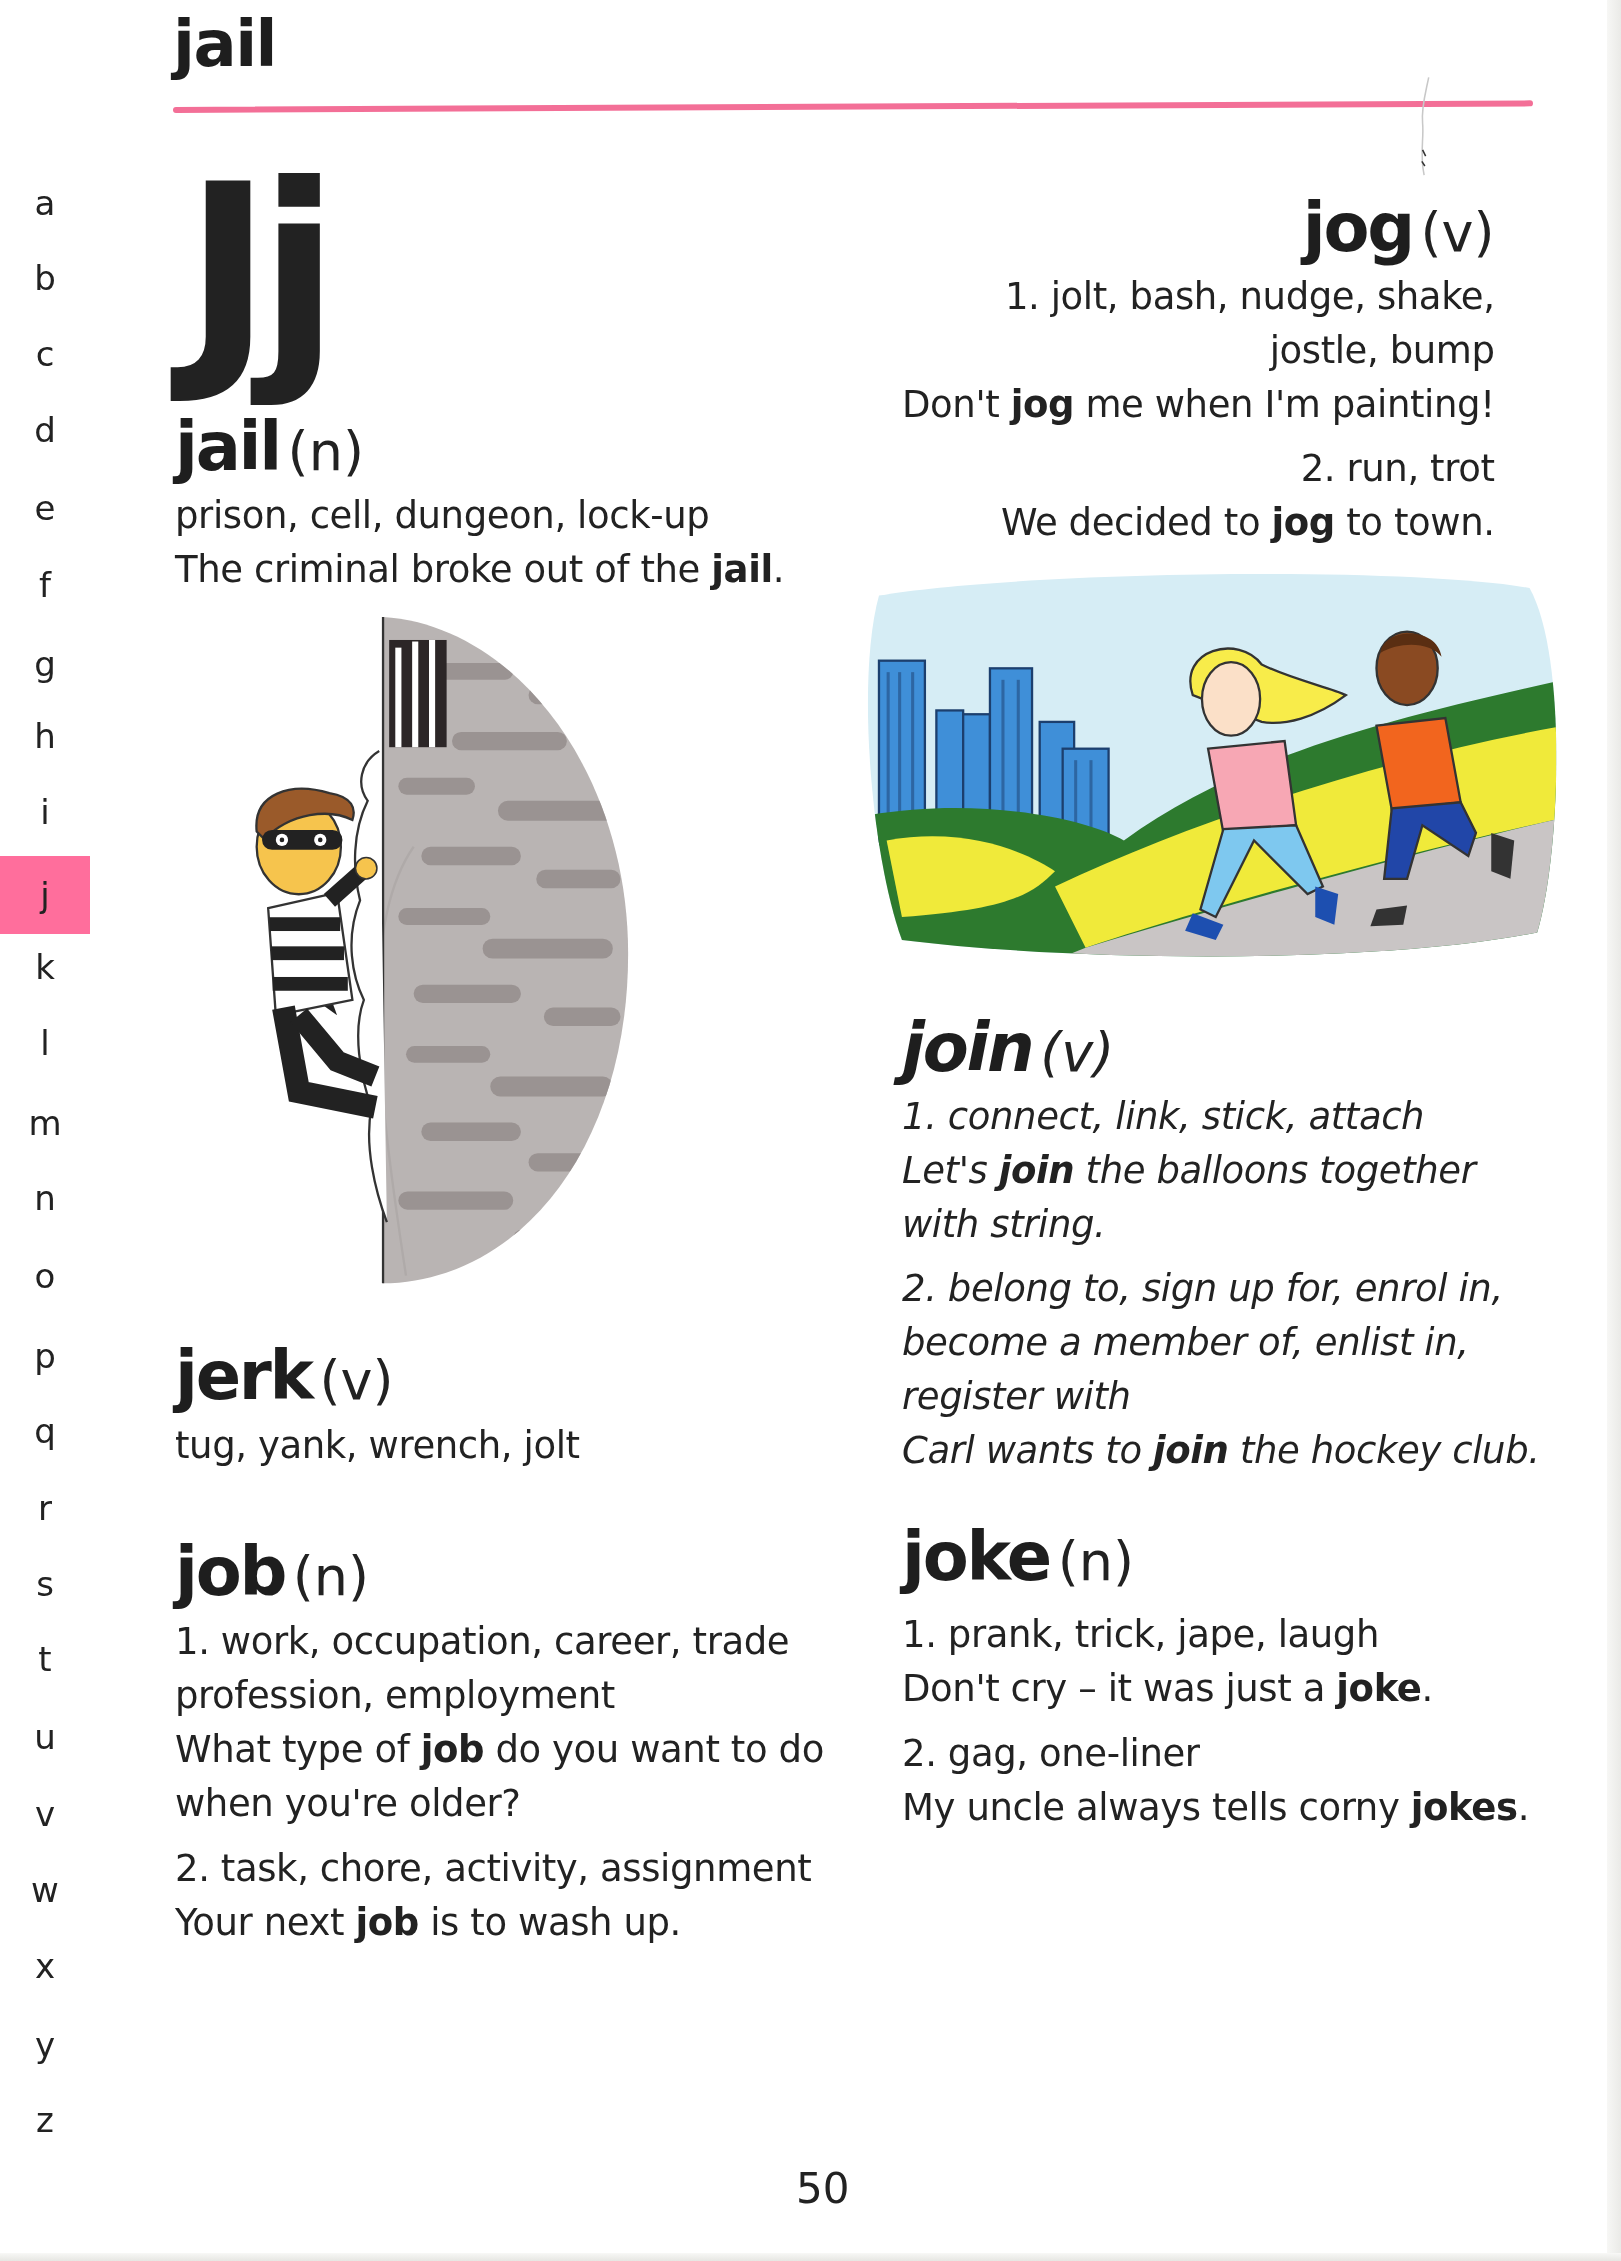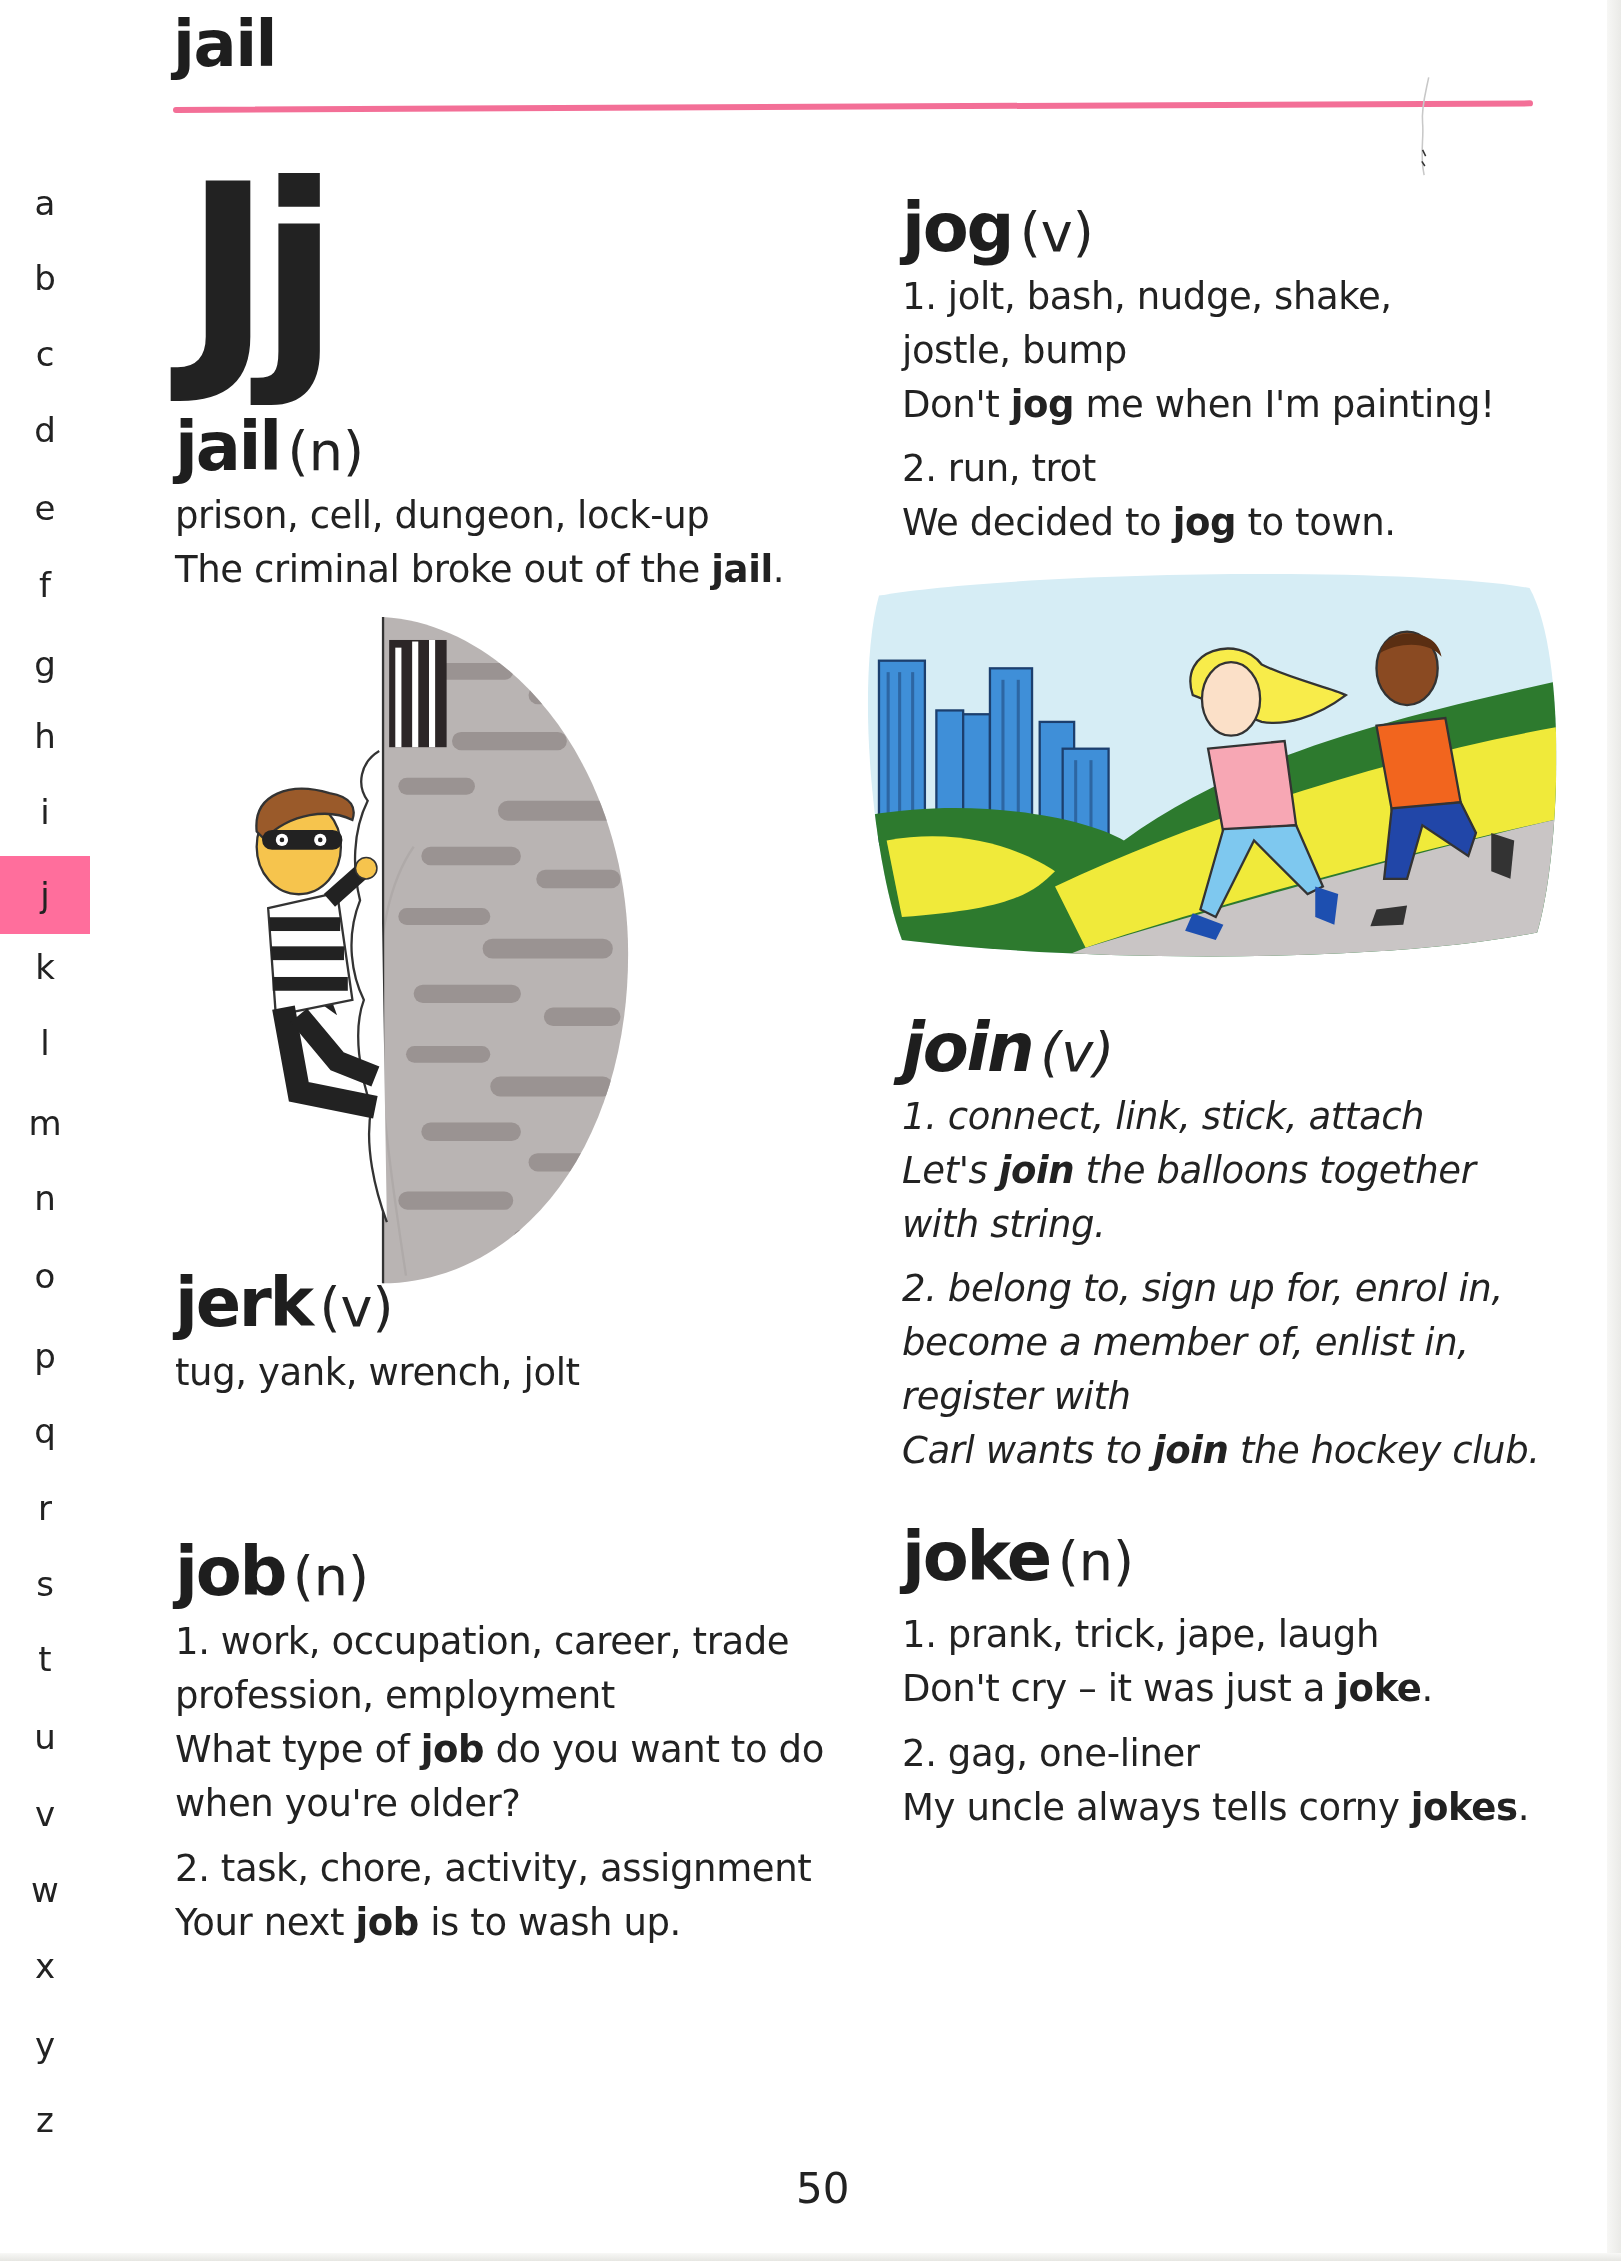--- a/index.html
+++ b/index.html
@@ -138,36 +138,36 @@
       <rect x="62" y="392" width="92" height="18"></rect>
       <rect x="64" y="430" width="95" height="18"></rect>
       <rect x="66" y="470" width="98" height="18"></rect>
     </g>
   <path d="M140 370 L185 330" stroke="#222" stroke-width="22"></path>
   <circle cx="188" cy="328" r="14" fill="#f6c44d" stroke="#333" stroke-width="2"></circle>
   <path d="M80 510 L100 620 L200 640" stroke="#222" stroke-width="30" fill="none"></path>
   <path d="M100 520 L150 580 L200 600" stroke="#222" stroke-width="28" fill="none"></path>
 </svg>
 
-<div class="entry" style="left:175px; top:1270px;">
+<div class="entry" style="left:175px; top:1343px;">
   <div class="hw"><span>jerk</span><span class="pos">(v)</span></div>
   <div class="ln" style="margin-top:9.2px">tug, yank, wrench, jolt</div>
 </div>
 
 <div class="entry" style="left:175px; top:1539px;">
   <div class="hw"><span>job</span><span class="pos">(n)</span></div>
   <div class="ln" style="margin-top:9.2px">1. work, occupation, career, trade</div>
   <div class="ln">profession, employment</div>
   <div class="ln"><span>What type of </span><b>job</b><span> do you want to do</span></div>
   <div class="ln">when you're older?</div>
   <div class="ln gap">2. task, chore, activity, assignment</div>
   <div class="ln"><span>Your next </span><b>job</b><span> is to wash up.</span></div>
 </div>
 
-<div class="entry" style="left:902px; top:195px;">
+<div class="entry" style="left:902px; top:195px;text-align:right;">
   <div class="hw"><span>jog</span><span class="pos">(v)</span></div>
   <div class="ln" style="margin-top:7.7px">1. jolt, bash, nudge, shake,</div>
   <div class="ln">jostle, bump</div>
   <div class="ln"><span>Don't </span><b>jog</b><span> me when I'm painting!</span></div>
   <div class="ln gap">2. run, trot</div>
   <div class="ln"><span>We decided to </span><b>jog</b><span> to town.</span></div>
 </div>
 
 <svg class="illus" style="left:856px; top:565px;" width="708" height="398" viewBox="0 0 925 520">
   <defs>

